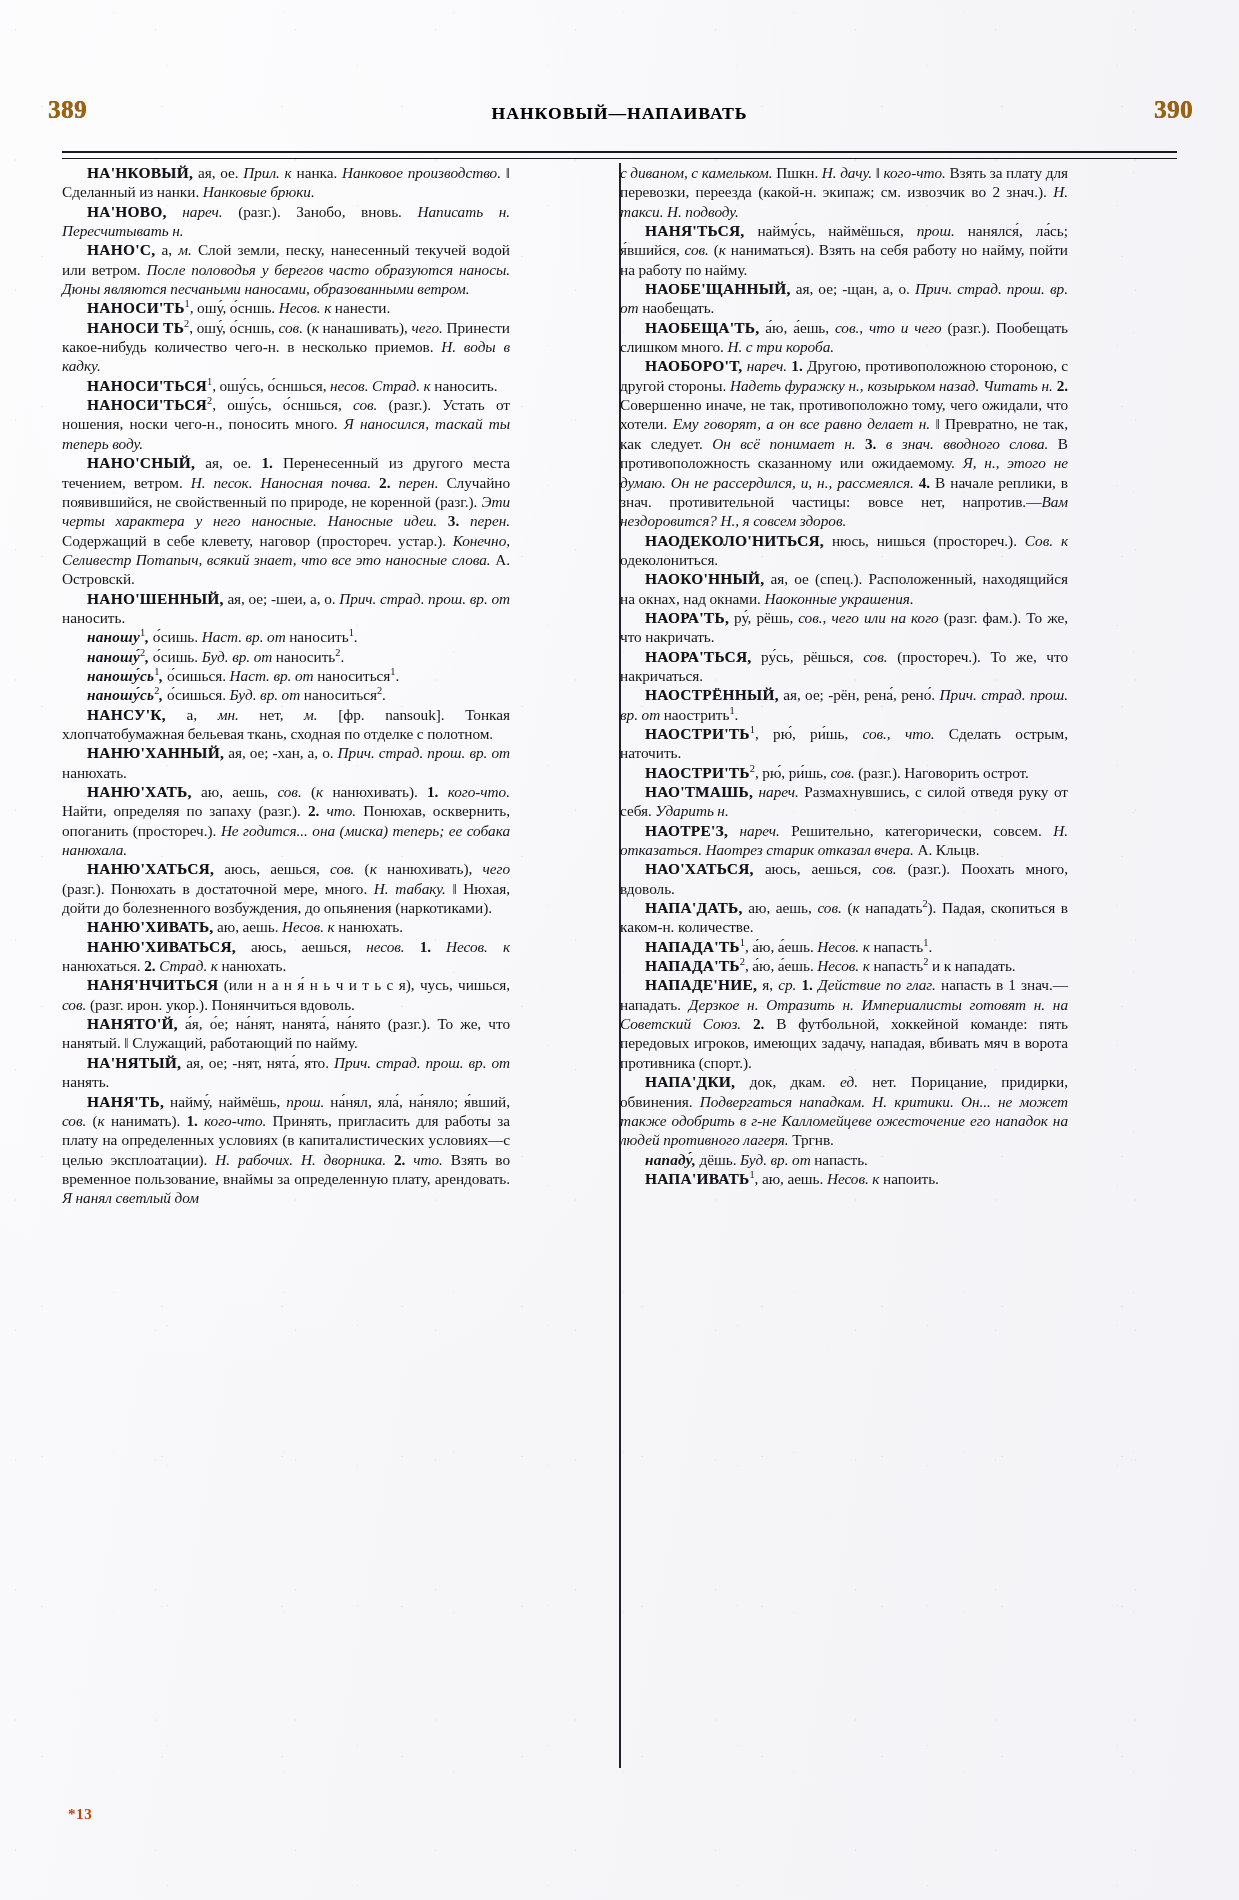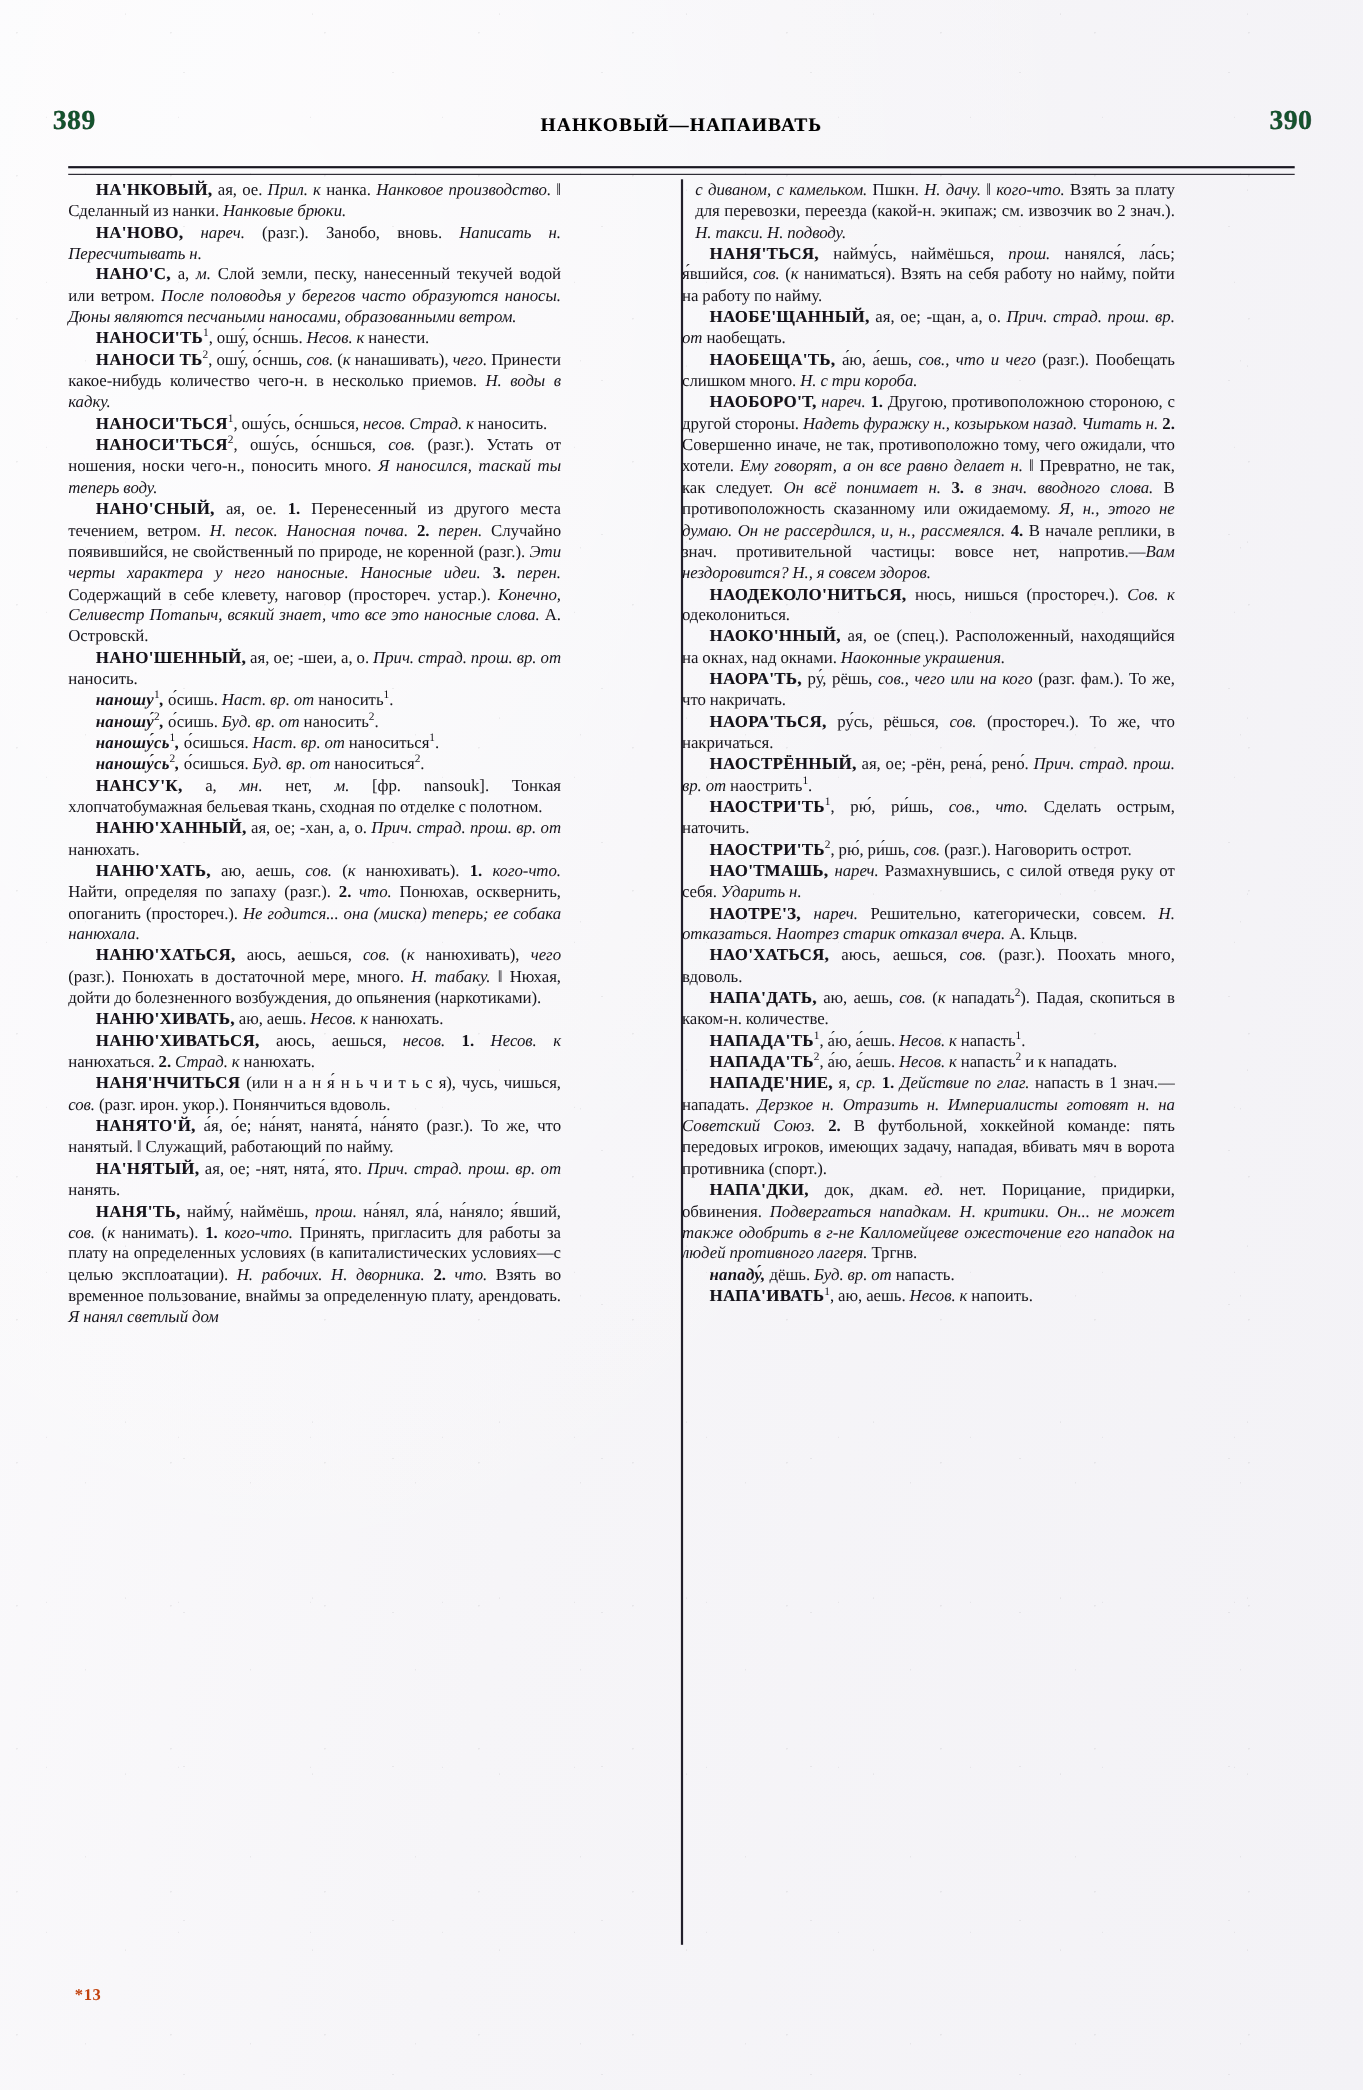--- a/index.html
+++ b/index.html
@@ -41,21 +41,21 @@
     right: 44px;
     height: 34px;
   }
   .folio {
     position: absolute;
     top: 0;
     font-family: "Liberation Serif", serif;
     font-weight: bold;
     font-size: 25px;
     letter-spacing: 0.5px;
-    color: #14532d;
+    color: #a16207;
     text-shadow: 0.4px 0 0 rgba(20,18,26,0.55), -0.3px 0.3px 0 rgba(20,18,26,0.35);
   }
   .folio-left { left: 4px; }
   .folio-right { right: 2px; }
   .head-title {
     position: absolute;
     top: 7px;
     left: 0;
     right: 0;
     text-align: center;
@@ -107,21 +107,21 @@
     word-spacing: -0.2px;
   }
   .col-left { margin-right: 110px; }
   .col-right { }
 
   .entry {
     margin: 0;
     text-indent: 25px;
     text-align: justify;
   }
-  .entry.cont { text-indent: 0; padding-left: 12px; }
+  .entry.cont { text-indent: 0; }
 
   .hw {
     font-weight: bold;
     letter-spacing: 0.35px;
     text-shadow: 0.35px 0 0 rgba(20,18,26,0.45);
   }
   .sub {
     font-weight: bold;
     letter-spacing: 0.2px;
     font-style: italic;

